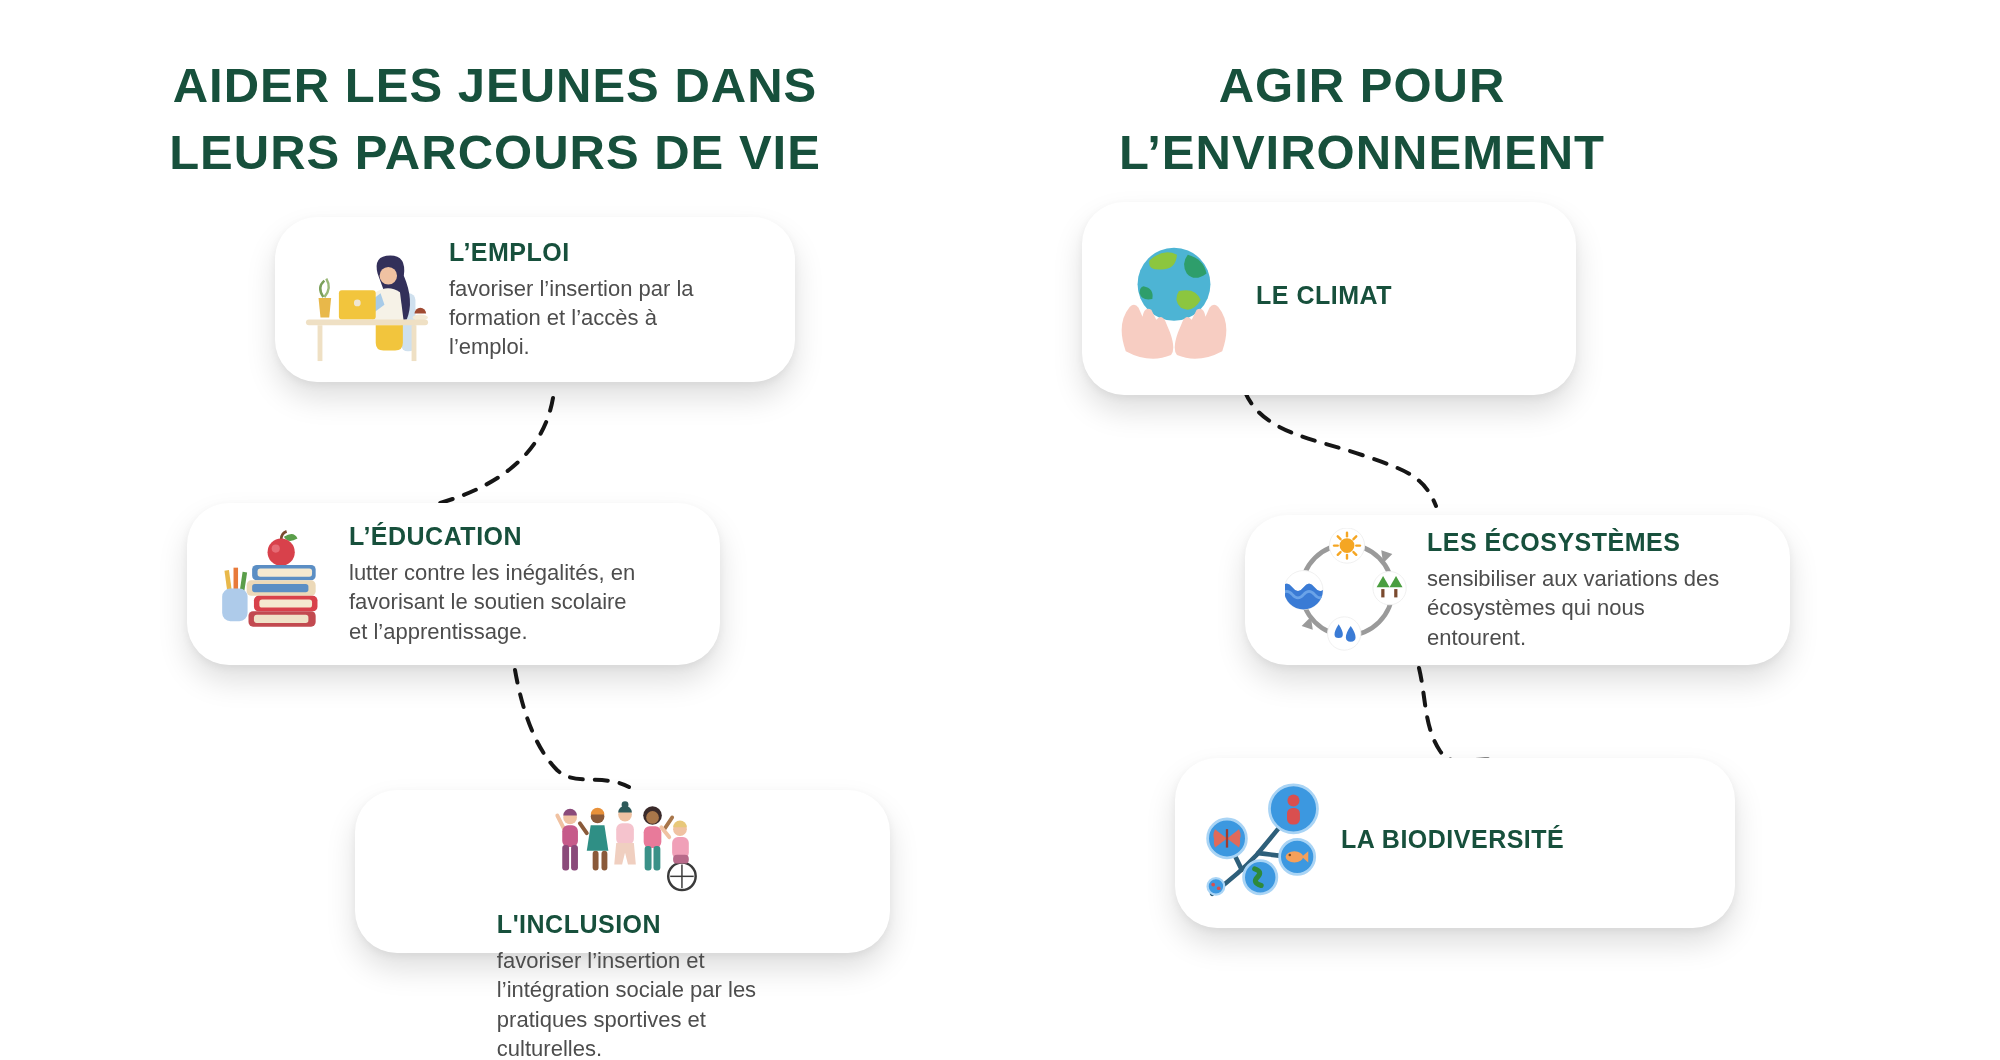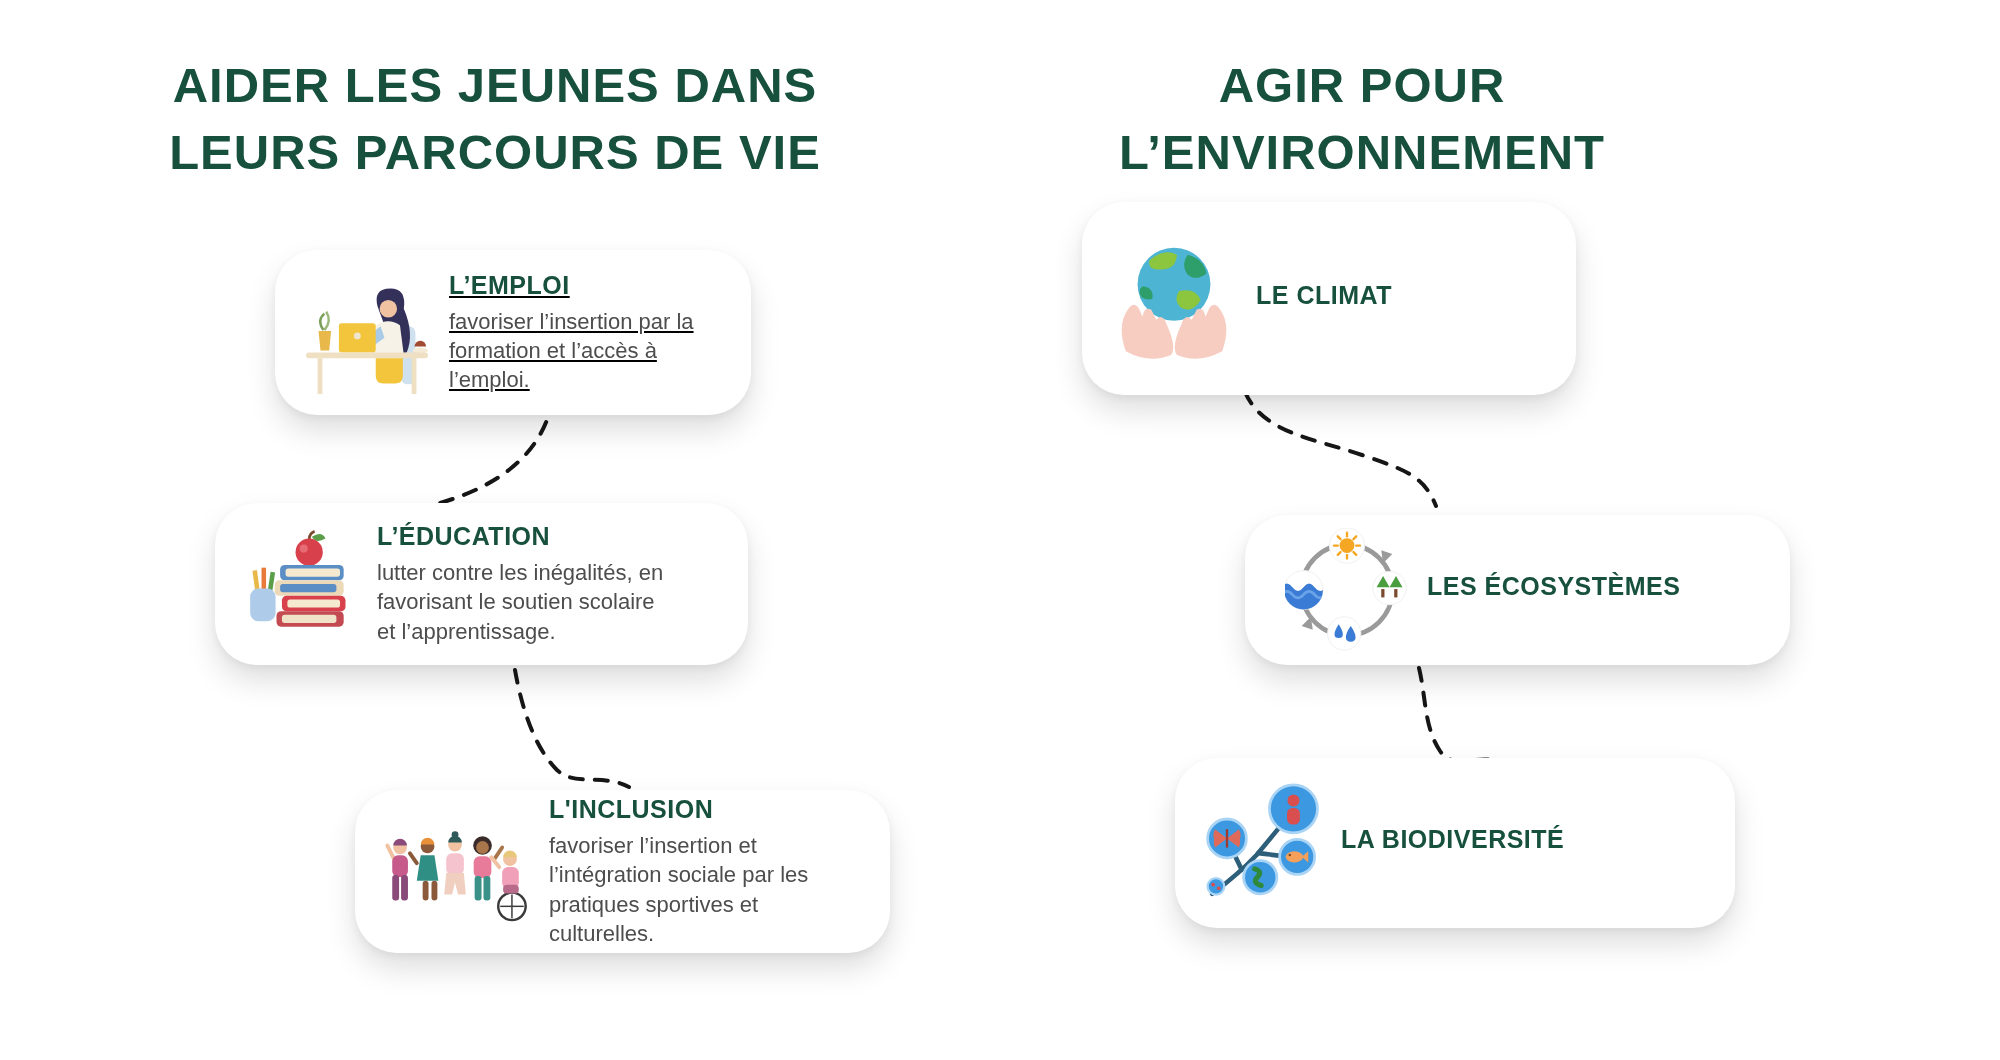--- a/index.html
+++ b/index.html
@@ -67,21 +67,21 @@
 
 <div class="col-title" style="left:1012px;top:52px;width:700px;">AGIR POUR<br>L’ENVIRONNEMENT</div>
 
 <svg id="connector-layer" viewBox="0 0 2000 1060">
   <path d="M553,398 C545,444 512,482 440,503"></path>
   <path d="M515,670 C521,704 533,746 557,770 C575,787 602,773 629,787"></path>
   <path d="M1245,392 C1263,433 1312,438 1362,455 C1406,470 1424,476 1436,506"></path>
   <path d="M1419,668 C1426,697 1424,727 1440,751 C1452,769 1472,757 1492,760 C1506,762 1515,769 1519,776"></path>
 </svg>
 
-<div class="card" style="left:275px;top:250px;width:476px;height:165px;text-decoration:underline;">
+<div class="card" style="left:275px;top:217px;width:520px;height:165px;">
   <div class="icon-box" style="width:132px;">
     <svg width="126" height="126" viewBox="0 0 130 130">
       <path d="M20,62 q-7,-10 1,-17" stroke="#7aa05a" stroke-width="2.5" fill="none"></path>
       <path d="M21,62 q8,-9 2,-19" stroke="#9ab878" stroke-width="2.5" fill="none"></path>
       <path d="M15,63 h13 l-2,20 h-9 z" fill="#e8b84a"></path>
       <rect x="100" y="58" width="15" height="60" rx="7" fill="#cfe0ee"></rect>
       <path d="M76,38 q-5,-19 13,-19 q17,0 14,21 q11,26 3,45 l-12,2 z" fill="#33305a"></path>
       <circle cx="87" cy="40" r="9" fill="#f0c2a2"></circle>
       <path d="M74,57 q13,-8 25,0 l4,31 h-33 z" fill="#f6f2e7"></path>
       <path d="M79,58 l-18,14 7,9 15,-11 z" fill="#a8cbe8"></path>
@@ -95,21 +95,21 @@
       <rect x="111" y="91" width="5" height="37" fill="#efe0c4"></rect>
       <path d="M74,91 h28 v18 q0,8 -8,8 h-12 q-8,0 -8,-8 z" fill="#f2c53d"></path>
     </svg>
   </div>
   <div class="text-box">
     <div class="card-title">L’EMPLOI</div>
     <div class="card-desc">favoriser l’insertion par la<br>formation et l’accès à<br>l’emploi.</div>
   </div>
 </div>
 
-<div class="card" style="left:187px;top:503px;width:533px;height:162px;margin-left:28px;">
+<div class="card" style="left:187px;top:503px;width:533px;height:162px;">
   <div class="icon-box" style="width:120px;">
     <svg width="118" height="118" viewBox="0 0 130 130">
       <path d="M74,16 q0,-7 6,-9" stroke="#7a4a2e" stroke-width="3" fill="none"></path>
       <path d="M77,13 q11,-7 15,2 q-11,6 -15,-2" fill="#5a9e4a"></path>
       <circle cx="74" cy="30" r="15" fill="#d8414b"></circle>
       <circle cx="68" cy="26" r="4.5" fill="#ea7680" opacity="0.8"></circle>
       <rect x="42" y="44" width="70" height="17" rx="5" fill="#5b8ec4"></rect>
       <rect x="48" y="48" width="60" height="9" rx="3" fill="#f5e9d0"></rect>
       <rect x="36" y="61" width="76" height="17" rx="5" fill="#ecd9b8"></rect>
       <rect x="42" y="65" width="62" height="9" rx="3" fill="#5b8ec4"></rect>
@@ -122,21 +122,21 @@
       <line x1="31" y1="72" x2="34" y2="52" stroke="#5a9e4a" stroke-width="5"></line>
       <rect x="9" y="70" width="28" height="36" rx="9" fill="#aecbea"></rect>
     </svg>
   </div>
   <div class="text-box">
     <div class="card-title">L’ÉDUCATION</div>
     <div class="card-desc">lutter contre les inégalités, en<br>favorisant le soutien scolaire<br>et l’apprentissage.</div>
   </div>
 </div>
 
-<div class="card" style="left:355px;top:790px;width:535px;height:163px;">
+<div class="card" style="left:355px;top:790px;width:535px;height:163px;flex-direction:column;">
   <div class="icon-box" style="width:152px;">
     <svg width="148" height="104" viewBox="0 0 150 106">
 
       <line x1="12" y1="42" x2="4" y2="26" stroke="#f0c2a2" stroke-width="4" stroke-linecap="round"></line>
       <circle cx="17" cy="28" r="7" fill="#f0c2a2"></circle>
       <path d="M10,26 a7,7 0 0 1 14,0 z" fill="#8a4a7a"></path>
       <rect x="9" y="36" width="16" height="22" rx="6" fill="#c65a8a"></rect>
       <rect x="9" y="56" width="7" height="26" rx="3" fill="#8a4a7a"></rect>
       <rect x="18" y="56" width="7" height="26" rx="3" fill="#8a4a7a"></rect>
 
@@ -230,20 +230,21 @@
         <path d="M-4,72 q6,-7 12,0 t12,0 t12,0 t12,0" fill="none" stroke="#6aa3e8" stroke-width="3"></path>
       </g>
 
       <circle cx="64" cy="114" r="18" fill="#ffffff" stroke="#efefef" stroke-width="1"></circle>
       <path d="M58,104 C52,113 52,119 58,119 C64,119 64,113 58,104 Z" fill="#3a7bd5"></path>
       <path d="M71,106 C64,116 64,123 71,123 C78,123 78,116 71,106 Z" fill="#3a7bd5"></path>
     </svg>
   </div>
   <div class="text-box">
     <div class="card-title">LES ÉCOSYSTÈMES</div>
+    <div class="card-desc">sensibiliser aux variations des<br>écosystèmes qui nous<br>entourent.</div>
   </div>
 </div>
 
 <div class="card" style="left:1175px;top:758px;width:560px;height:170px;">
   <div class="icon-box" style="width:124px;">
     <svg width="120" height="120" viewBox="0 0 130 130">
       <g stroke="#2e5f7a" stroke-width="5" fill="none" stroke-linecap="round">
         <path d="M10,120 C30,105 45,92 58,78 C75,58 85,45 96,32"></path>
         <path d="M42,94 C36,80 31,72 27,66"></path>
         <path d="M60,76 C75,78 86,79 98,80"></path>

